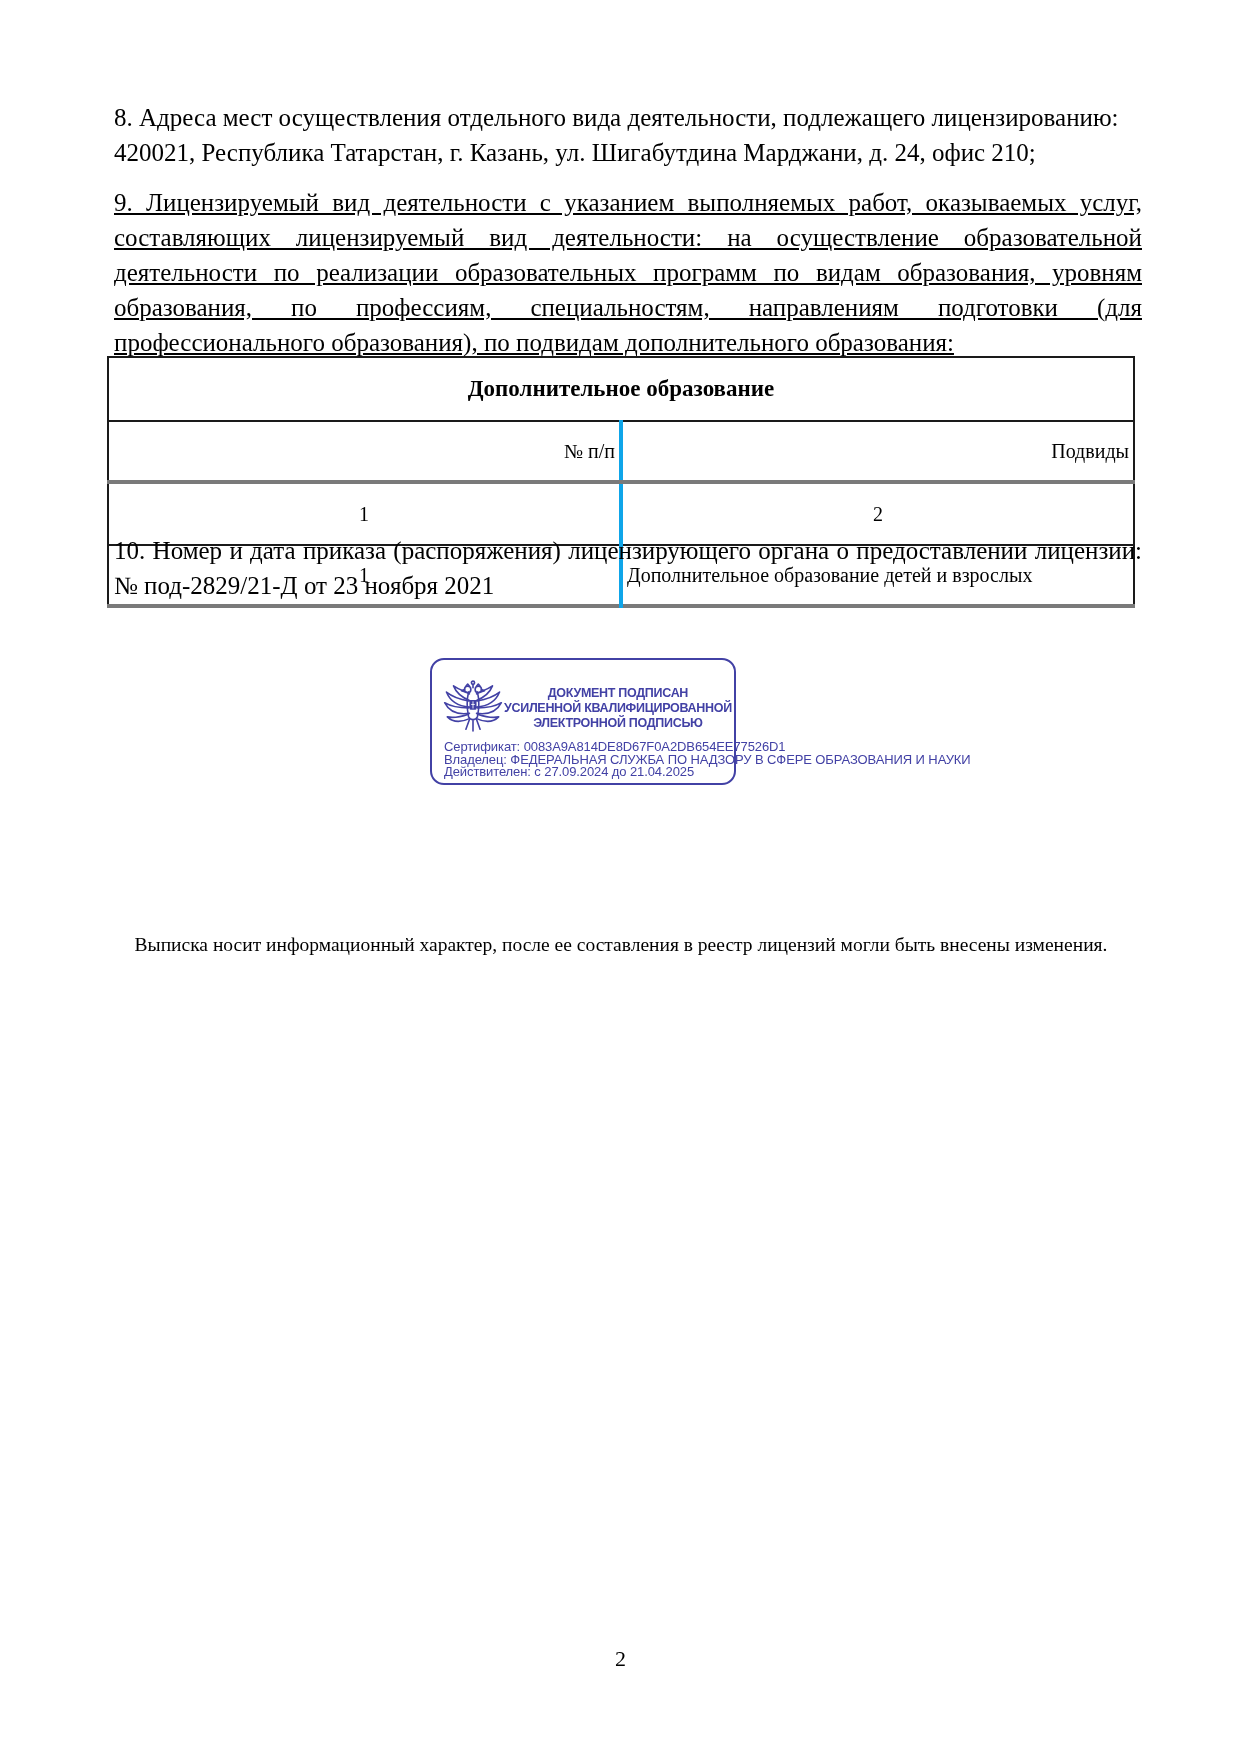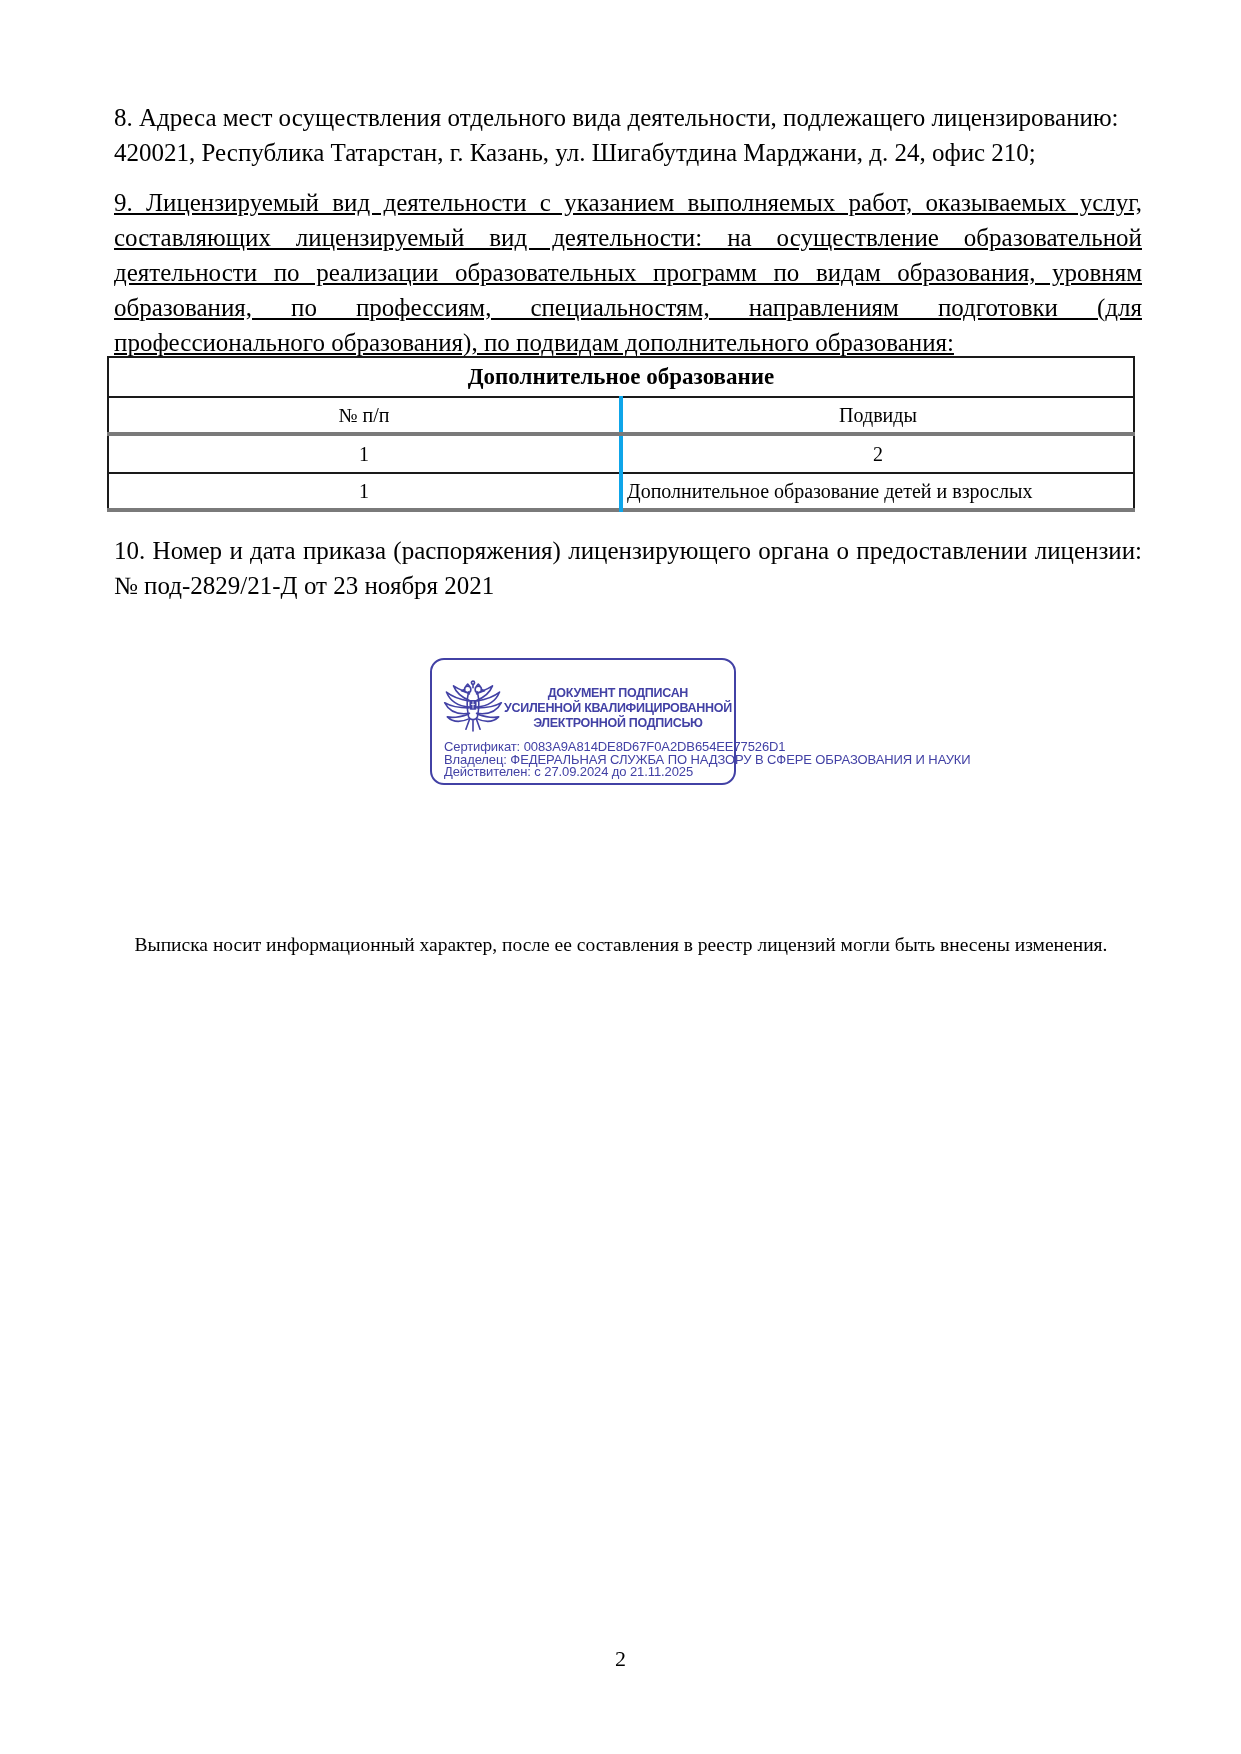--- a/index.html
+++ b/index.html
@@ -15,26 +15,26 @@
   .p10 { top:533px; }
 
   
   .doc-table {
     position:absolute; left:107px; top:356px; width:1028px;
     border-collapse:collapse; table-layout:fixed;
     border-left:2px solid #1a1a1a; border-right:2px solid #1a1a1a;
     border-top:2.5px solid #1a1a1a; border-bottom:4px solid #7a7a7a;
     font-size:20px;
   }
-  .doc-table td { padding:0 4px; height:34px; vertical-align:middle; }
+  .doc-table td { padding:12px 4px; height:34px; vertical-align:middle; }
   .t-title td {
     font-weight:bold; font-size:23px; text-align:center; height:38px;
     border-bottom:2.5px solid #1a1a1a;
   }
-  .t-head td { text-align:center; border-bottom:4px solid #7a7a7a; }
+  .t-head td { text-align:right; border-bottom:4px solid #7a7a7a; }
   .t-num td  { text-align:center; border-bottom:2px solid #1a1a1a; height:36px; }
   .t-row td  { text-align:center; }
   .t-row .cell-left { text-align:left; }
   .col-num { width:103px; }
   .vdiv { border-left:4px solid #0ea5e9; }
 
   
   .stamp {
     position:absolute; left:430px; top:658px; width:306px; height:127px;
     box-sizing:border-box;
@@ -126,21 +126,21 @@
       </div>
       <div class="stamp-titles">
         <div>ДОКУМЕНТ ПОДПИСАН</div>
         <div>УСИЛЕННОЙ КВАЛИФИЦИРОВАННОЙ</div>
         <div>ЭЛЕКТРОННОЙ ПОДПИСЬЮ</div>
       </div>
     </div>
     <div class="stamp-details">
       <div>Сертификат: 0083A9A814DE8D67F0A2DB654EE77526D1</div>
       <div>Владелец: ФЕДЕРАЛЬНАЯ СЛУЖБА ПО НАДЗОРУ В СФЕРЕ ОБРАЗОВАНИЯ И НАУКИ</div>
-      <div>Действителен: с 27.09.2024 до 21.11.2025</div>
+      <div>Действителен: с 27.09.2024 до 21.04.2025</div>
     </div>
   </div>
 
   <div class="note">Выписка носит информационный характер, после ее составления в реестр лицензий могли быть внесены изменения.</div>
 
   <div class="pagenum">2</div>
 
 </div>
 
 </body></html>

